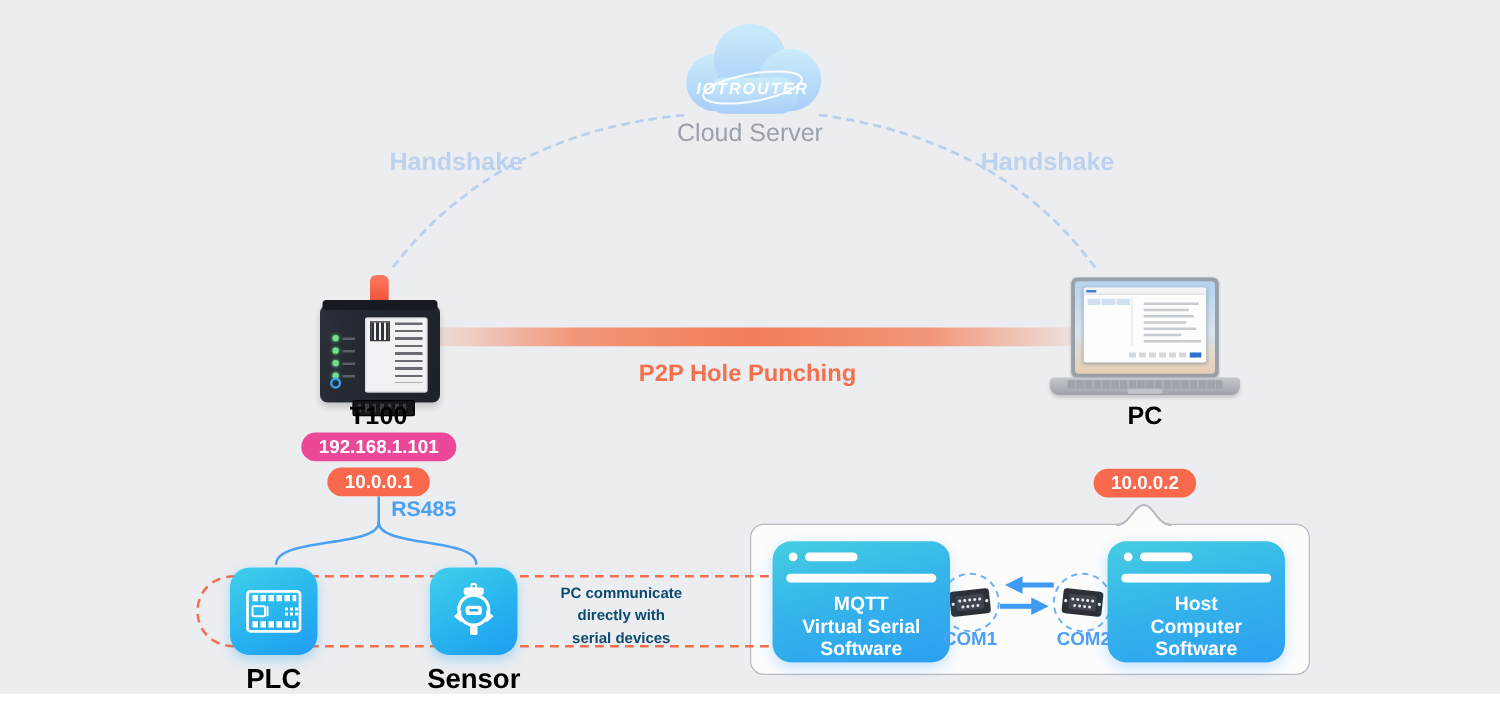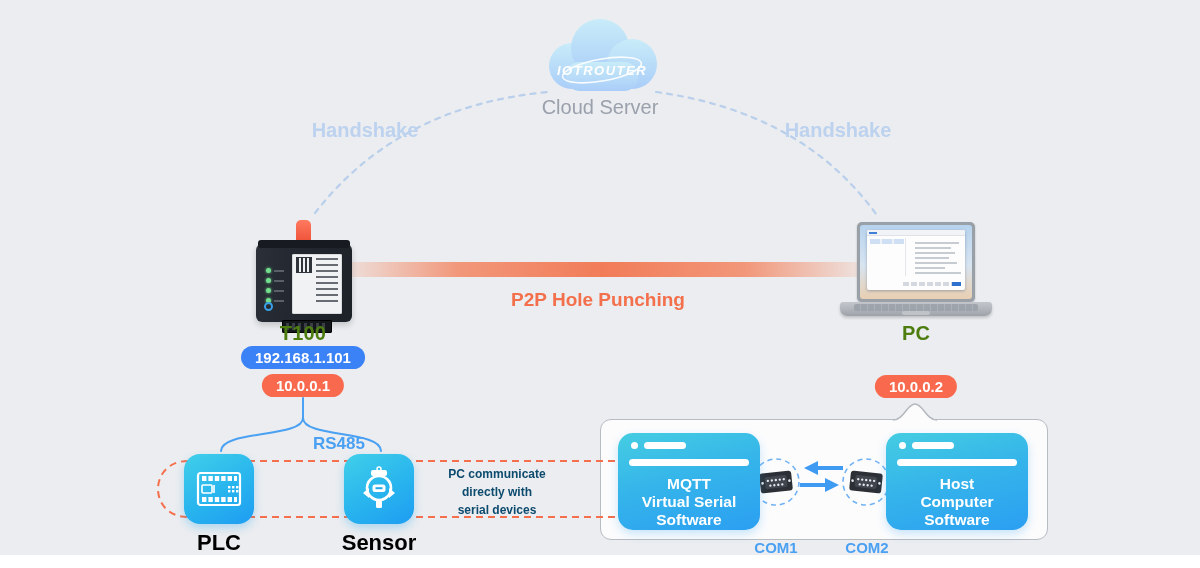--- a/index.html
+++ b/index.html
@@ -1,27 +1,27 @@
 <!DOCTYPE html>
 <html><head>
 <meta charset="utf-8">
 <style>
   * { margin:0; padding:0; box-sizing:border-box; }
   body { font-family:"Liberation Sans", sans-serif; background:#fff; }
   .stage { position:relative; width:1200px; height:568px; background:#ebedf0; overflow:hidden; }
   .abs { position:absolute; }
   .cx { transform:translateX(-50%); }
-  .lbl { color:#4d7c0f; font-size:20px; font-weight:600; letter-spacing:.2px; }
+  .lbl { color:#000000; font-size:20px; font-weight:600; letter-spacing:.2px; }
   .badge { height:23px; line-height:23px; padding:0 14px; border-radius:13px; color:#fff;
            font-size:15px; font-weight:600; white-space:nowrap; }
-  .badge-dark { background:#3b82f6; }
+  .badge-dark { background:#ec4899; }
   .badge-orange { background:#f9694d; }
   .handshake { color:#bdd2ef; font-size:20px; font-weight:700;text-align:center; }
   .orange-t { color:#f4704c; font-weight:700; }
-  .blue-t { color:#4aa0f2; font-weight:700;margin-top:36px; }
+  .blue-t { color:#4aa0f2; font-weight:700; }
   .note-line { color:#0c4a6e; font-size:12px; font-weight:700; line-height:18px; }
   .grad-bar { height:15px;
     background:linear-gradient(90deg, rgba(248,166,132,0.18) 0%, rgba(244,122,82,0.75) 22%,
       rgba(242,112,72,0.9) 50%, rgba(244,122,82,0.75) 78%, rgba(248,166,132,0.18) 100%); }
   
   .swbox { width:448px; height:121px; background:#fcfcfd; border:1.5px solid #b7bbc2; border-radius:11px; }
   .sw-panel { width:142px; height:97px; border-radius:15px;
     background:linear-gradient(165deg,#45cde2 0%, #35b5ea 45%, #2b9ff2 100%);
     box-shadow:0 4px 10px rgba(43,159,242,.25);padding-left:28px; }
   .sw-panel .dot { position:absolute; left:13px; top:9px; width:7px; height:7px; border-radius:50%; background:#fff; }

